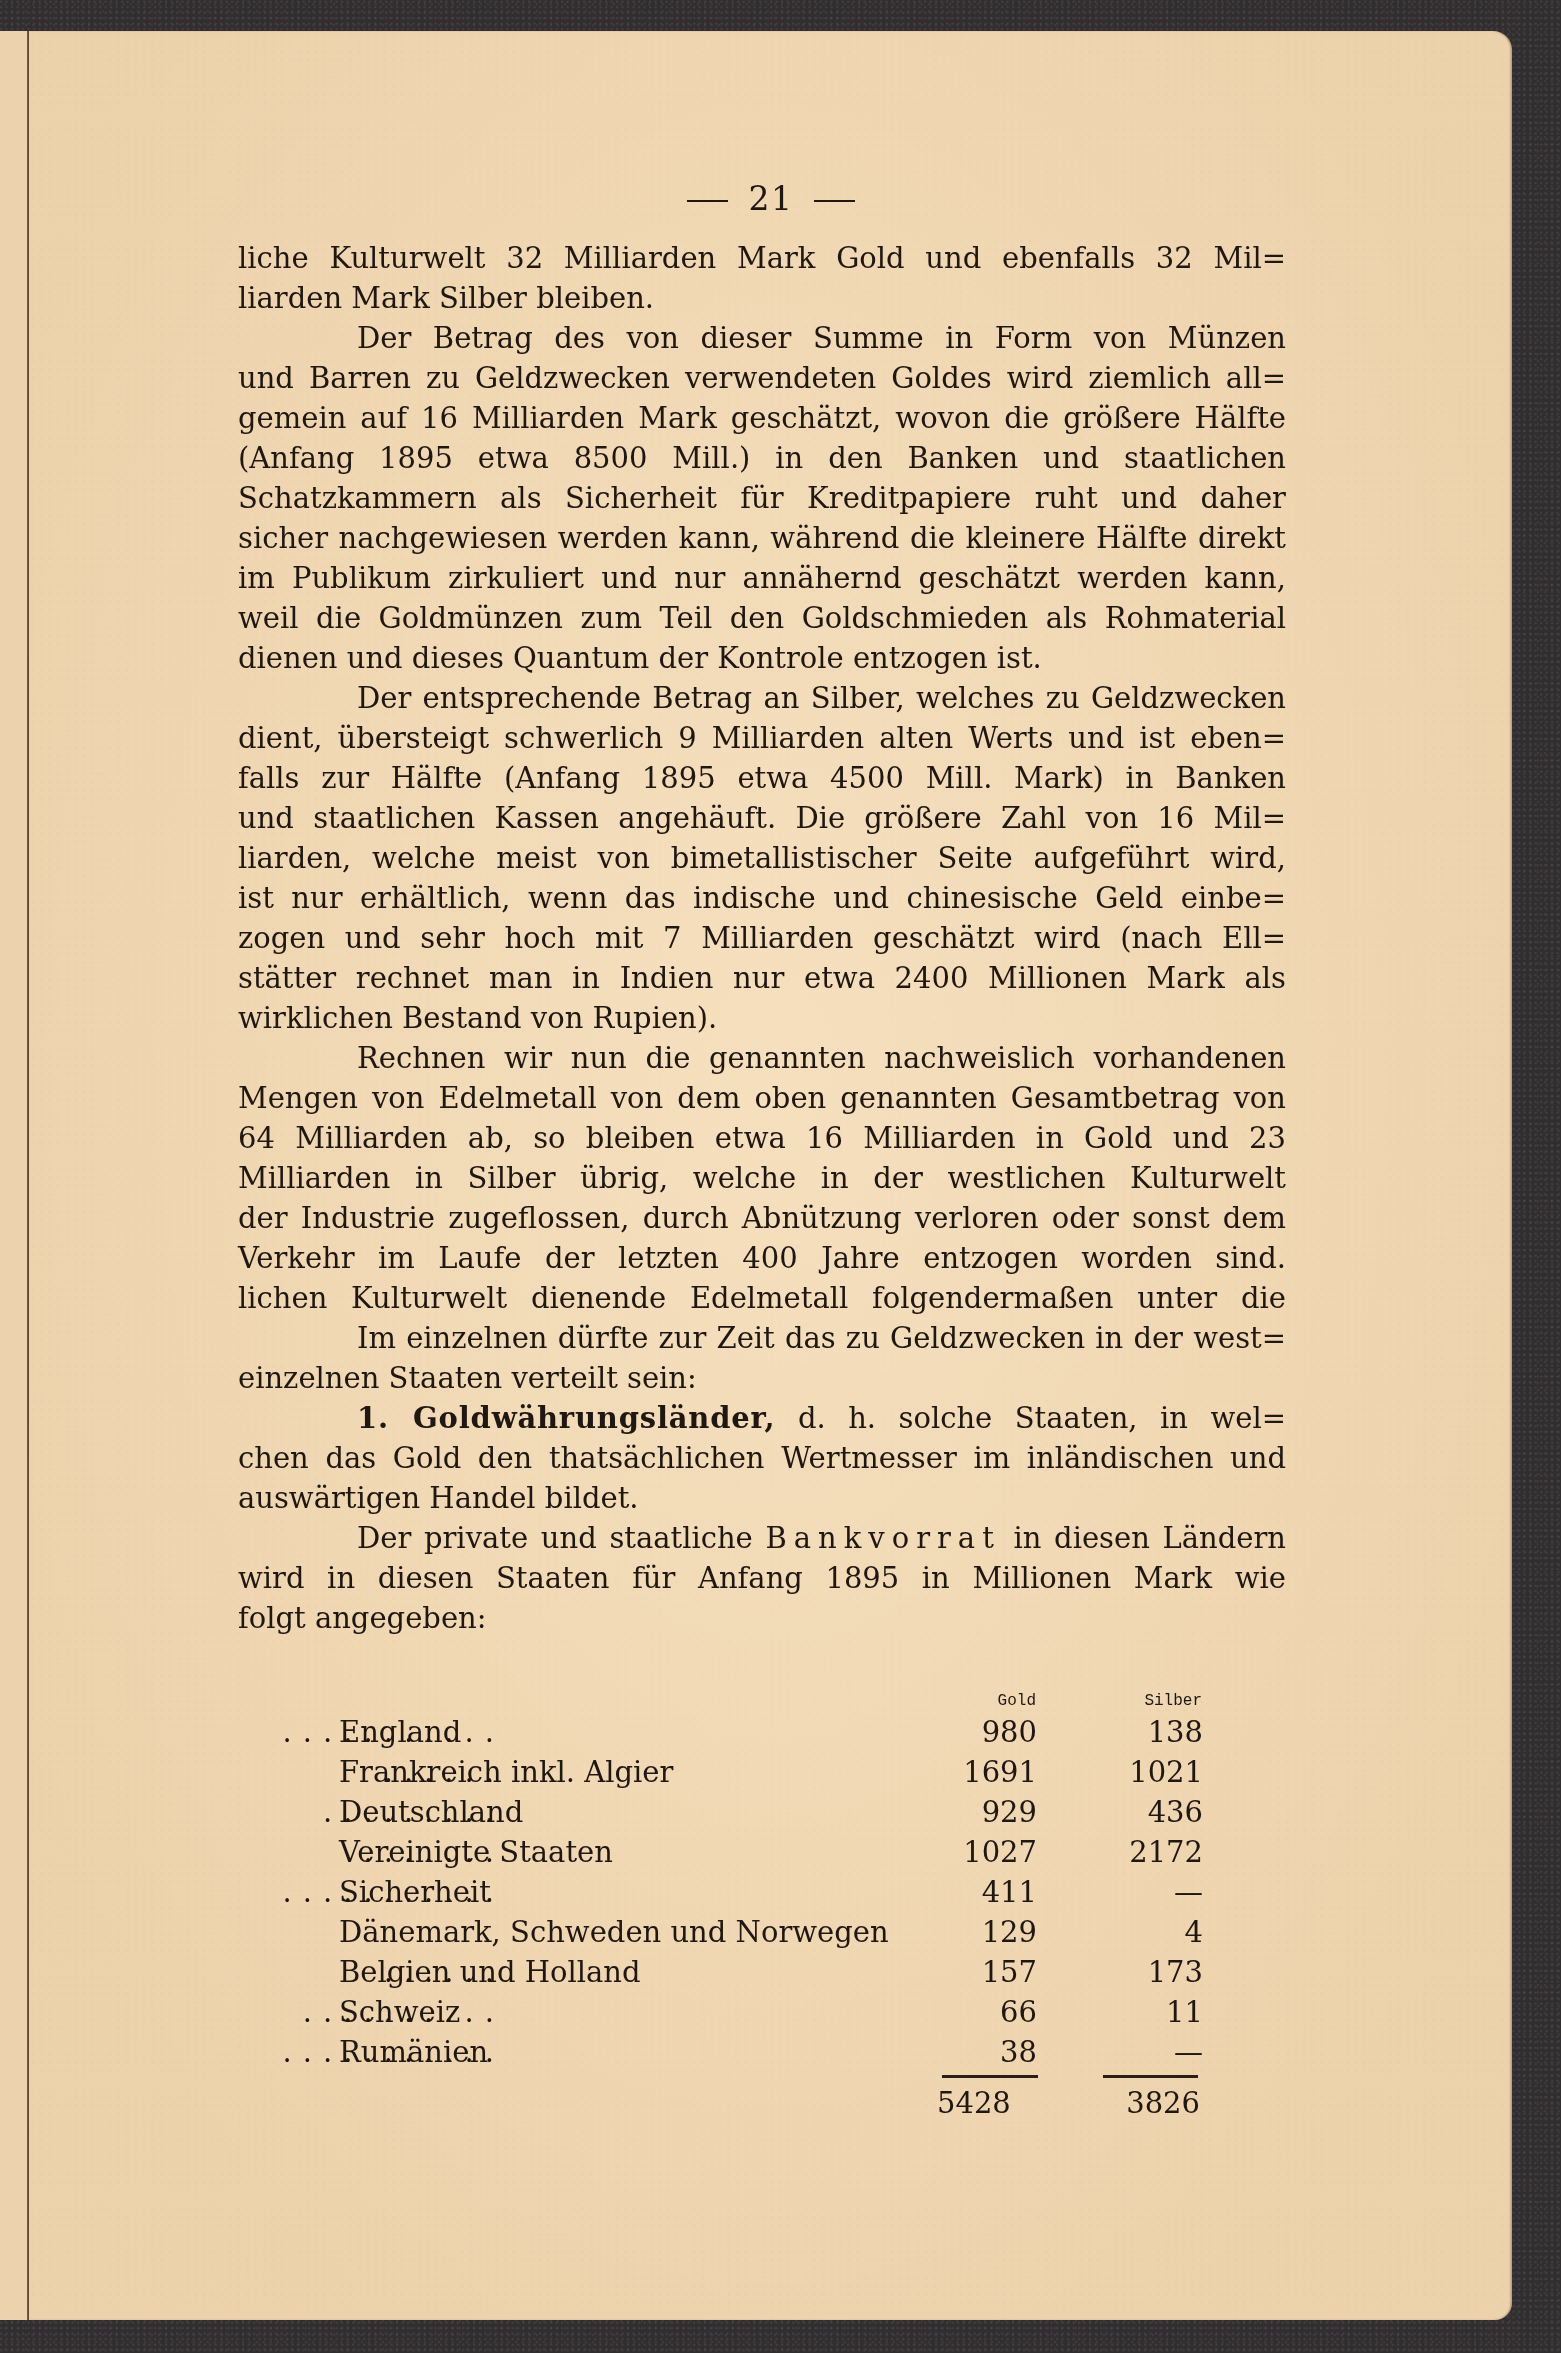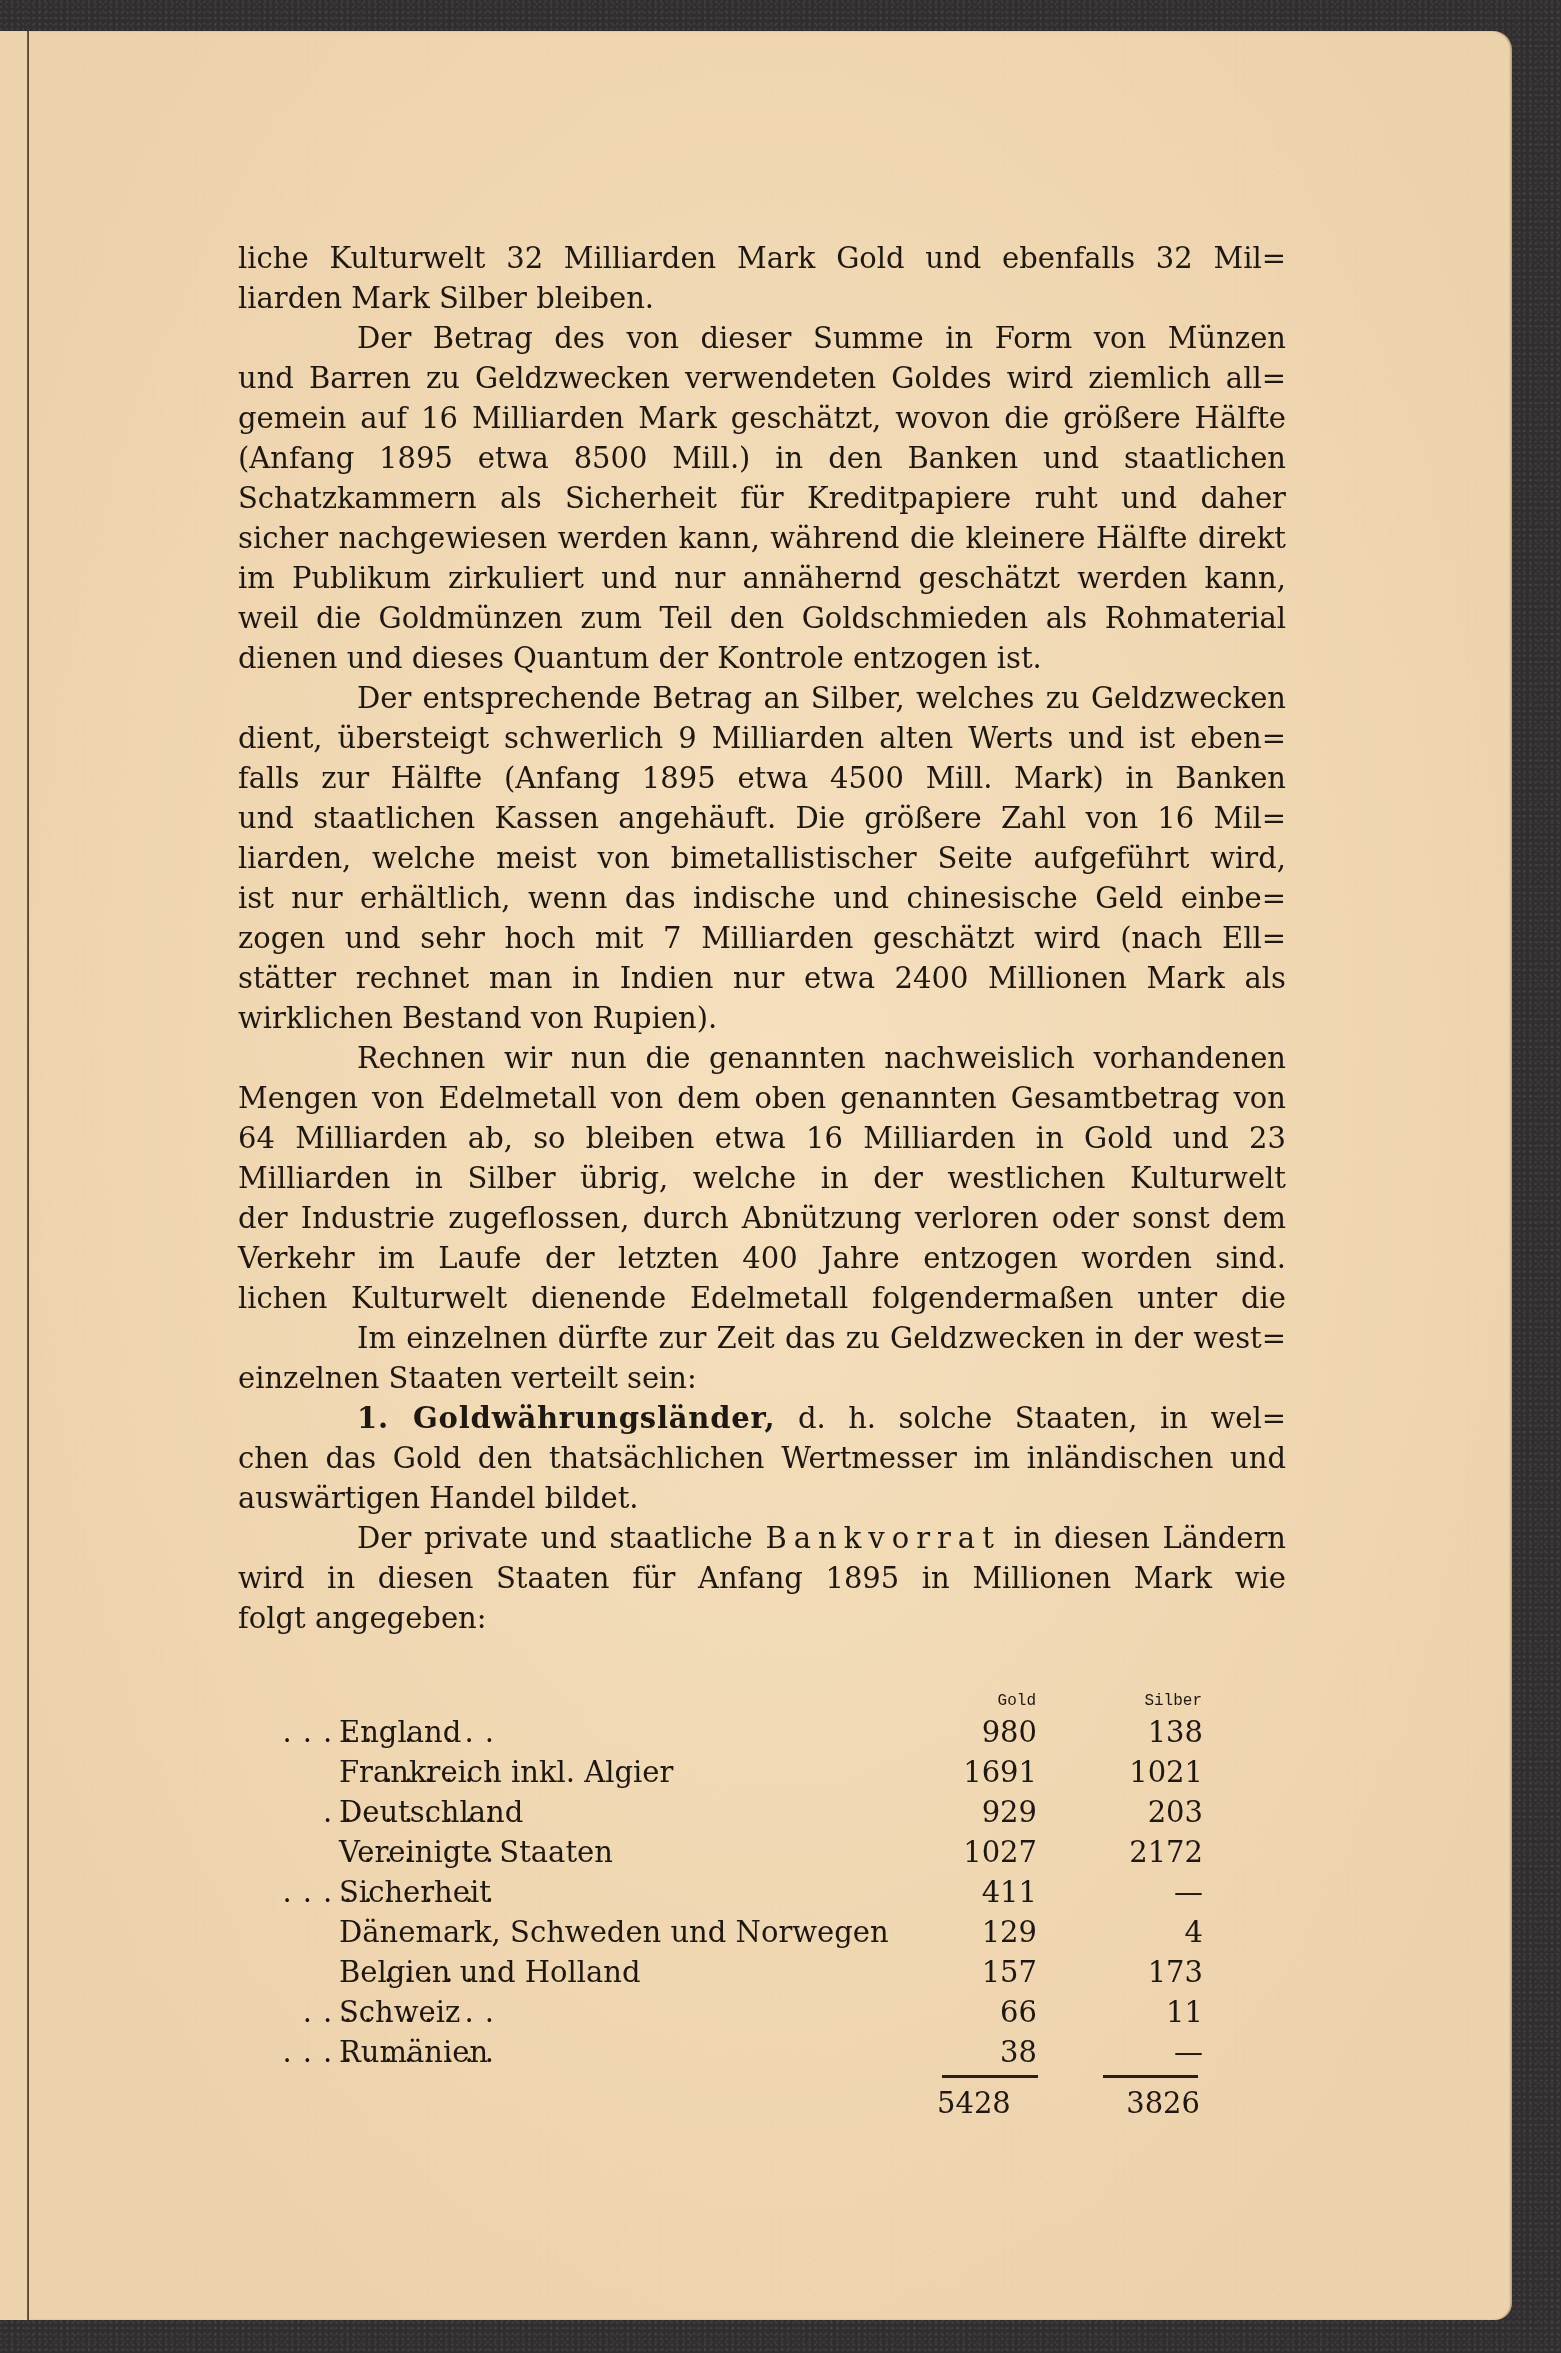--- a/index.html
+++ b/index.html
@@ -70,20 +70,23 @@
   .totals { position:relative; height:40px; }
   .totals .gold { position:absolute; left:699px; width:101px; text-align:left; }
   .totals .silber { position:absolute; left:859px; width:103px; text-align:right; }
 </style>
 </head>
 <body>
 
 <div class="backdrop"></div>
 <div class="left-page"></div>
 <div class="page">
+  <div class="page-number">
+    <span class="dash"></span><span>21</span><span class="dash"></span>
+  </div>
 
   <div class="body-text">
     <span class="line">liche Kulturwelt 32 Milliarden Mark Gold und ebenfalls 32 Mil=</span>
     <span class="line last">liarden Mark Silber bleiben.</span>
     <span class="line indent">Der Betrag des von dieser Summe in Form von Münzen</span>
     <span class="line">und Barren zu Geldzwecken verwendeten Goldes wird ziemlich all=</span>
     <span class="line">gemein auf 16 Milliarden Mark geschätzt, wovon die größere Hälfte</span>
     <span class="line">(Anfang 1895 etwa 8500 Mill.) in den Banken und staatlichen</span>
     <span class="line">Schatzkammern als Sicherheit für Kreditpapiere ruht und daher</span>
     <span class="line">sicher nachgewiesen werden kann, während die kleinere Hälfte direkt</span>
@@ -130,21 +133,21 @@
     <div class="row">
       <span class="name">Frankreich inkl. Algier</span>
       <span class="dots">......</span>
       <span class="gold">1691</span>
       <span class="silber">1021</span>
     </div>
     <div class="row">
       <span class="name">Deutschland</span>
       <span class="dots">.........</span>
       <span class="gold">929</span>
-      <span class="silber">203</span>
+      <span class="silber">436</span>
     </div>
     <div class="row">
       <span class="name">Vereinigte Staaten</span>
       <span class="dots">.......</span>
       <span class="gold">1027</span>
       <span class="silber">2172</span>
     </div>
     <div class="row">
       <span class="name">Sicherheit</span>
       <span class="dots">...........</span>

